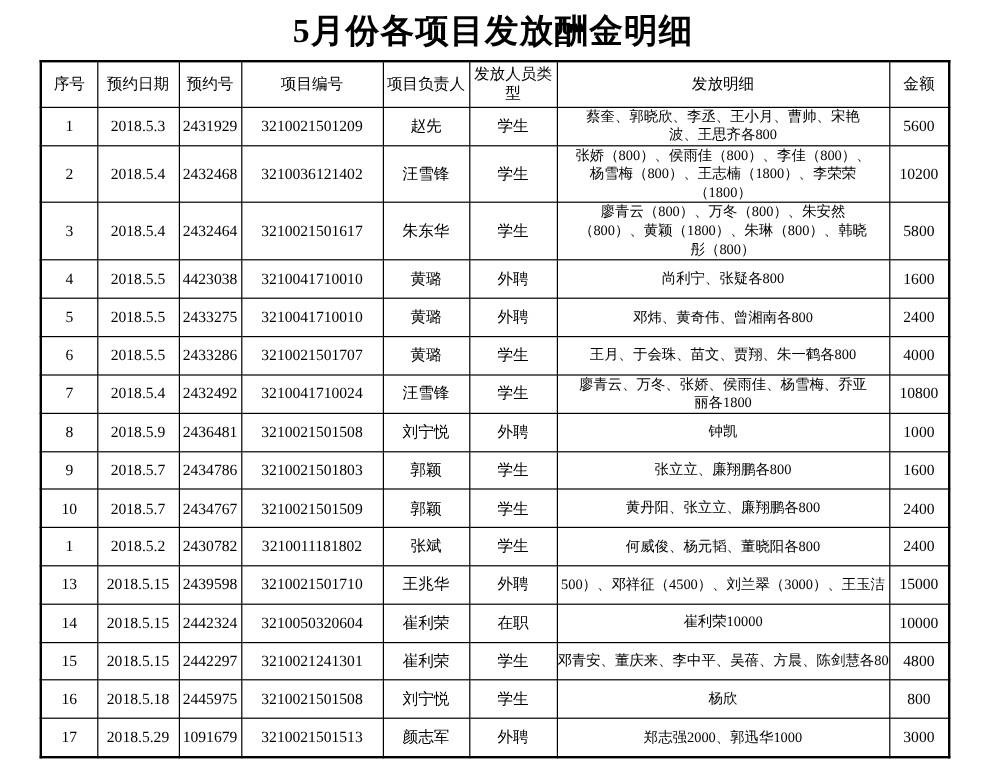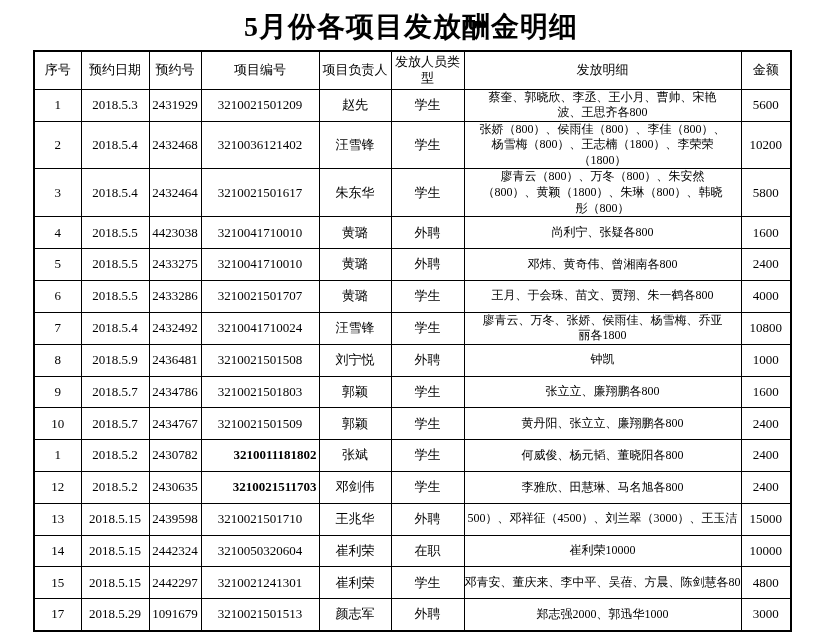--- a/index.html
+++ b/index.html
@@ -56,21 +56,21 @@
     vertical-align: middle;
     padding: 0 2px;
     line-height: 1.25;
     overflow: hidden;
   }
   td.col-detail {
     font-size: 12px;
     line-height: 1.3;
     padding: 0 14px;
   }
-  td.align-left { text-align: right; padding-left: 2px; font-weight: bold; }
+  td.align-left { text-align: center; padding-left: 2px; }
   td.clip {
     white-space: nowrap;
     overflow: hidden;
     padding: 0;
   }
 </style>
 </head>
 <body>
 
 <div class="page">
@@ -205,30 +205,20 @@
     <td>1</td>
     <td>2018.5.2</td>
     <td>2430782</td>
     <td class="align-left">3210011181802</td>
     <td>张斌</td>
     <td>学生</td>
     <td class="col-detail">何威俊、杨元韬、董晓阳各800</td>
     <td>2400</td>
   </tr>
         <tr>
-    <td>12</td>
-    <td>2018.5.2</td>
-    <td>2430635</td>
-    <td class="align-left">3210021511703</td>
-    <td>邓剑伟</td>
-    <td>学生</td>
-    <td class="col-detail">李雅欣、田慧琳、马名旭各800</td>
-    <td>2400</td>
-  </tr>
-        <tr>
     <td>13</td>
     <td>2018.5.15</td>
     <td>2439598</td>
     <td>3210021501710</td>
     <td>王兆华</td>
     <td>外聘</td>
     <td class="col-detail clip">500）、邓祥征（4500）、刘兰翠（3000）、王玉洁</td>
     <td>15000</td>
   </tr>
         <tr>
@@ -245,20 +235,30 @@
     <td>15</td>
     <td>2018.5.15</td>
     <td>2442297</td>
     <td>3210021241301</td>
     <td>崔利荣</td>
     <td>学生</td>
     <td class="col-detail clip">邓青安、董庆来、李中平、吴蓓、方晨、陈剑慧各800</td>
     <td>4800</td>
   </tr>
         <tr>
+    <td>16</td>
+    <td>2018.5.18</td>
+    <td>2445975</td>
+    <td>3210021501508</td>
+    <td>刘宁悦</td>
+    <td>学生</td>
+    <td class="col-detail">杨欣</td>
+    <td>800</td>
+  </tr>
+        <tr>
     <td>17</td>
     <td>2018.5.29</td>
     <td>1091679</td>
     <td>3210021501513</td>
     <td>颜志军</td>
     <td>外聘</td>
     <td class="col-detail">郑志强2000、郭迅华1000</td>
     <td>3000</td>
   </tr>
       </tbody>

